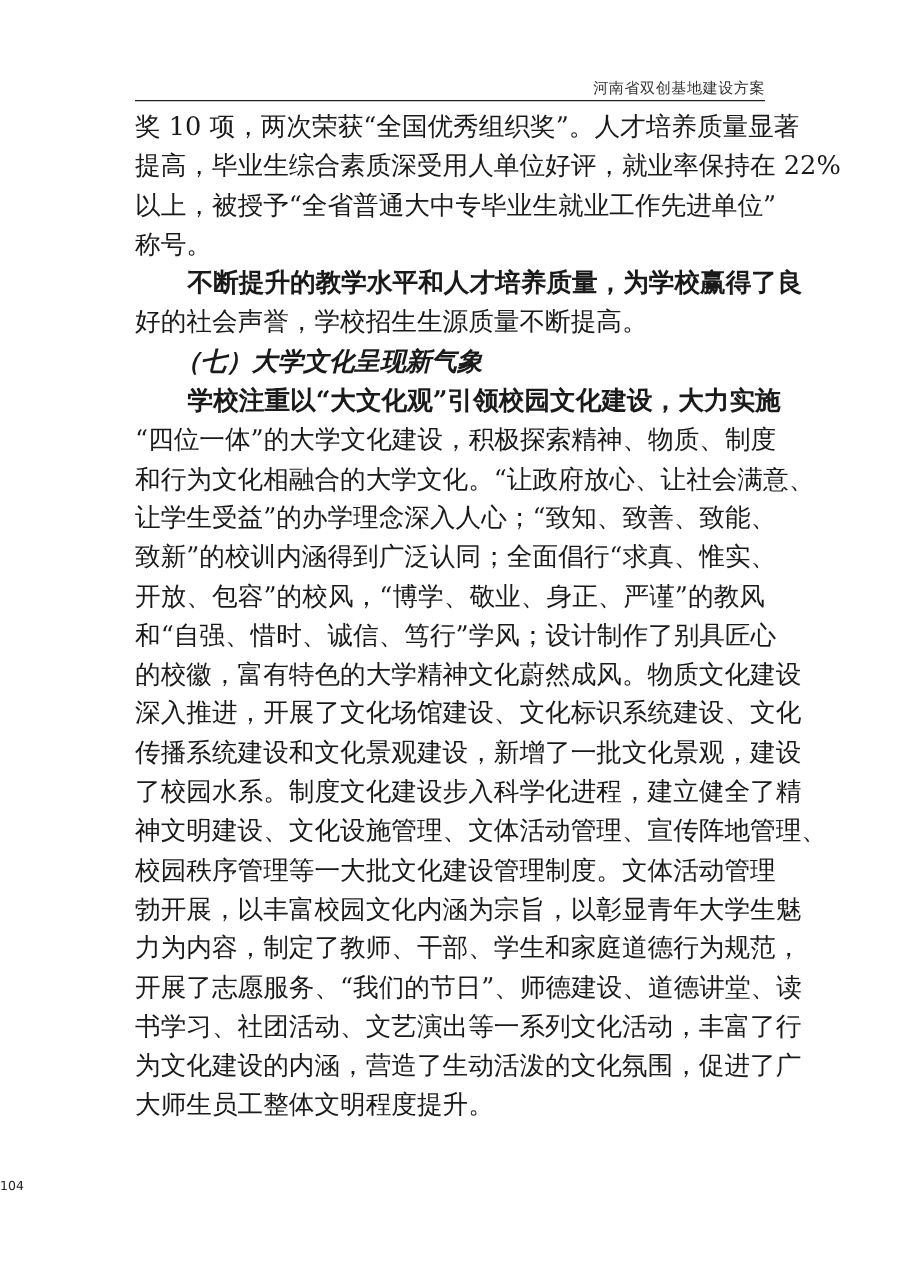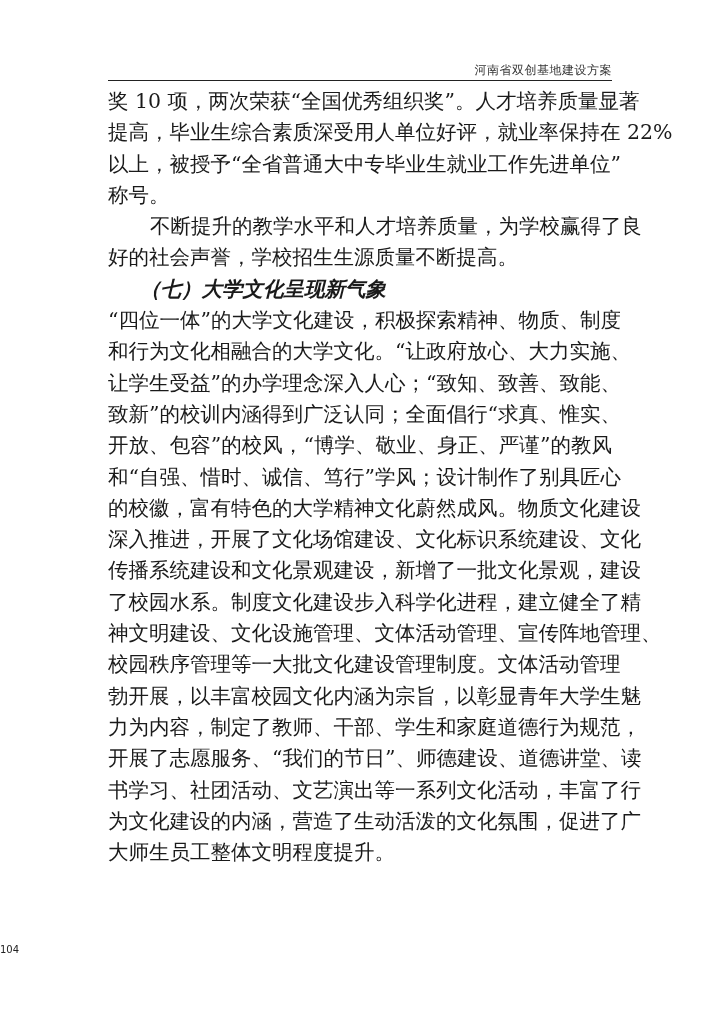--- a/index.html
+++ b/index.html
@@ -7,42 +7,43 @@
          font-family: "DejaVu Serif", "Liberation Serif", serif; color: #1a1a1a; }
   .page { position: absolute; left: 0; top: 0; width: 720px; height: 1018px; background: #fff; }
   .running-header { position: absolute; left: 108px; width: 504px; top: 62px; text-align: right;
          font-size: 12px; color: #333; letter-spacing: 0.5px; }
   .header-rule { position: absolute; left: 108px; width: 504px; top: 80px; height: 0;
          border-top: 1.3px solid #222; }
   .body { position: absolute; left: 108px; top: 86px; width: 504px; }
   .line { height: 31.3px; line-height: 31.3px; font-size: 20.5px; white-space: nowrap;
          text-align: justify; text-align-last: justify; letter-spacing: 0px; }
   .line.last { text-align-last: left; }
-  .line.indent { padding-left: 42px; }
+  .line.indent { padding-left: 42px; font-weight: bold; }
   .line.heading { font-weight: bold; padding-left: 32px; text-align-last: left; font-style: italic; }
   .page-number { position: absolute; top: 944px; left: 0; width: 720px; text-align: left;
          font-family: "DejaVu Sans", "Liberation Sans", sans-serif; font-size: 10px; color: #222; }
 </style>
 </head>
 <body>
 
 <div class="page">
   <div class="running-header">河南省双创基地建设方案</div>
   <div class="header-rule"></div>
 
   <div class="body">
     <div class="line">奖 10 项，两次荣获“全国优秀组织奖”。人才培养质量显著</div>
     <div class="line">提高，毕业生综合素质深受用人单位好评，就业率保持在 22%</div>
     <div class="line">以上，被授予“全省普通大中专毕业生就业工作先进单位”</div>
     <div class="line last">称号。</div>
     <div class="line indent">不断提升的教学水平和人才培养质量，为学校赢得了良</div>
     <div class="line last">好的社会声誉，学校招生生源质量不断提高。</div>
     <div class="line heading">（七）大学文化呈现新气象</div>
+    <div class="line indent">学校注重以“大文化观”引领校园文化建设，大力实施</div>
     <div class="line">“四位一体”的大学文化建设，积极探索精神、物质、制度</div>
-    <div class="line">和行为文化相融合的大学文化。“让政府放心、大力实施、</div>
+    <div class="line">和行为文化相融合的大学文化。“让政府放心、让社会满意、</div>
     <div class="line">让学生受益”的办学理念深入人心；“致知、致善、致能、</div>
     <div class="line">致新”的校训内涵得到广泛认同；全面倡行“求真、惟实、</div>
     <div class="line">开放、包容”的校风，“博学、敬业、身正、严谨”的教风</div>
     <div class="line">和“自强、惜时、诚信、笃行”学风；设计制作了别具匠心</div>
     <div class="line">的校徽，富有特色的大学精神文化蔚然成风。物质文化建设</div>
     <div class="line">深入推进，开展了文化场馆建设、文化标识系统建设、文化</div>
     <div class="line">传播系统建设和文化景观建设，新增了一批文化景观，建设</div>
     <div class="line">了校园水系。制度文化建设步入科学化进程，建立健全了精</div>
     <div class="line">神文明建设、文化设施管理、文体活动管理、宣传阵地管理、</div>
     <div class="line">校园秩序管理等一大批文化建设管理制度。文体活动管理</div>

